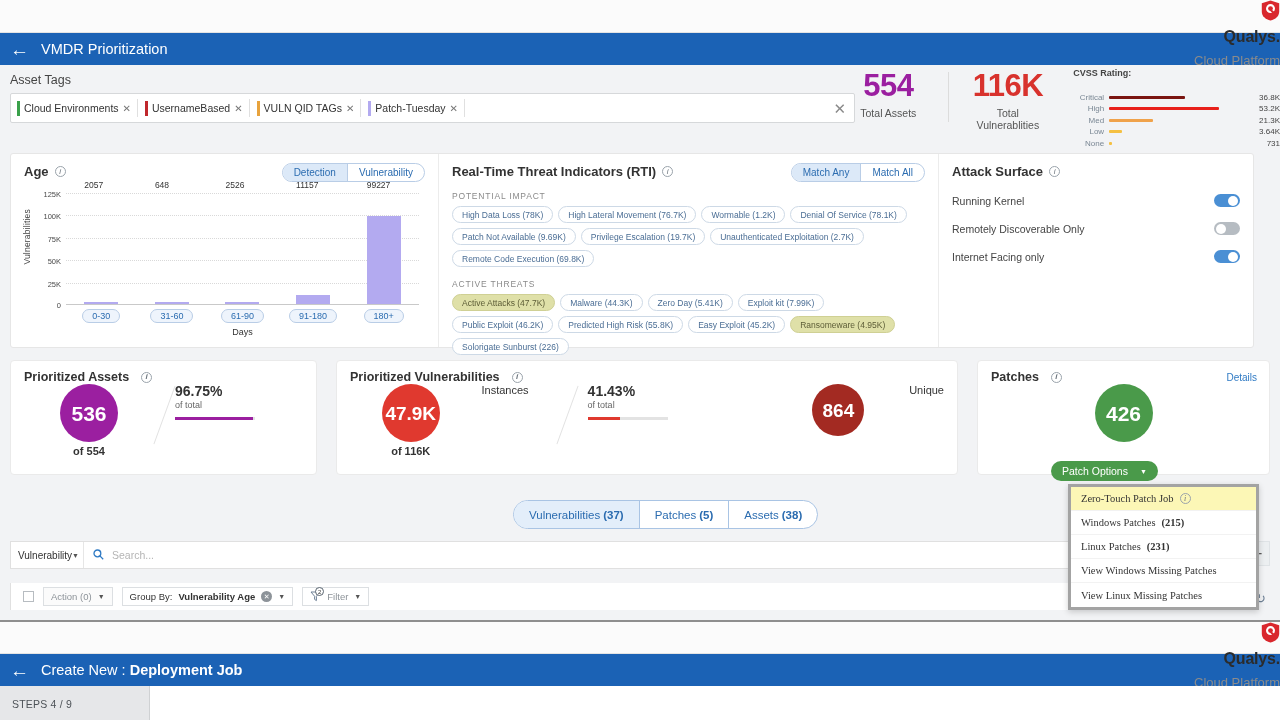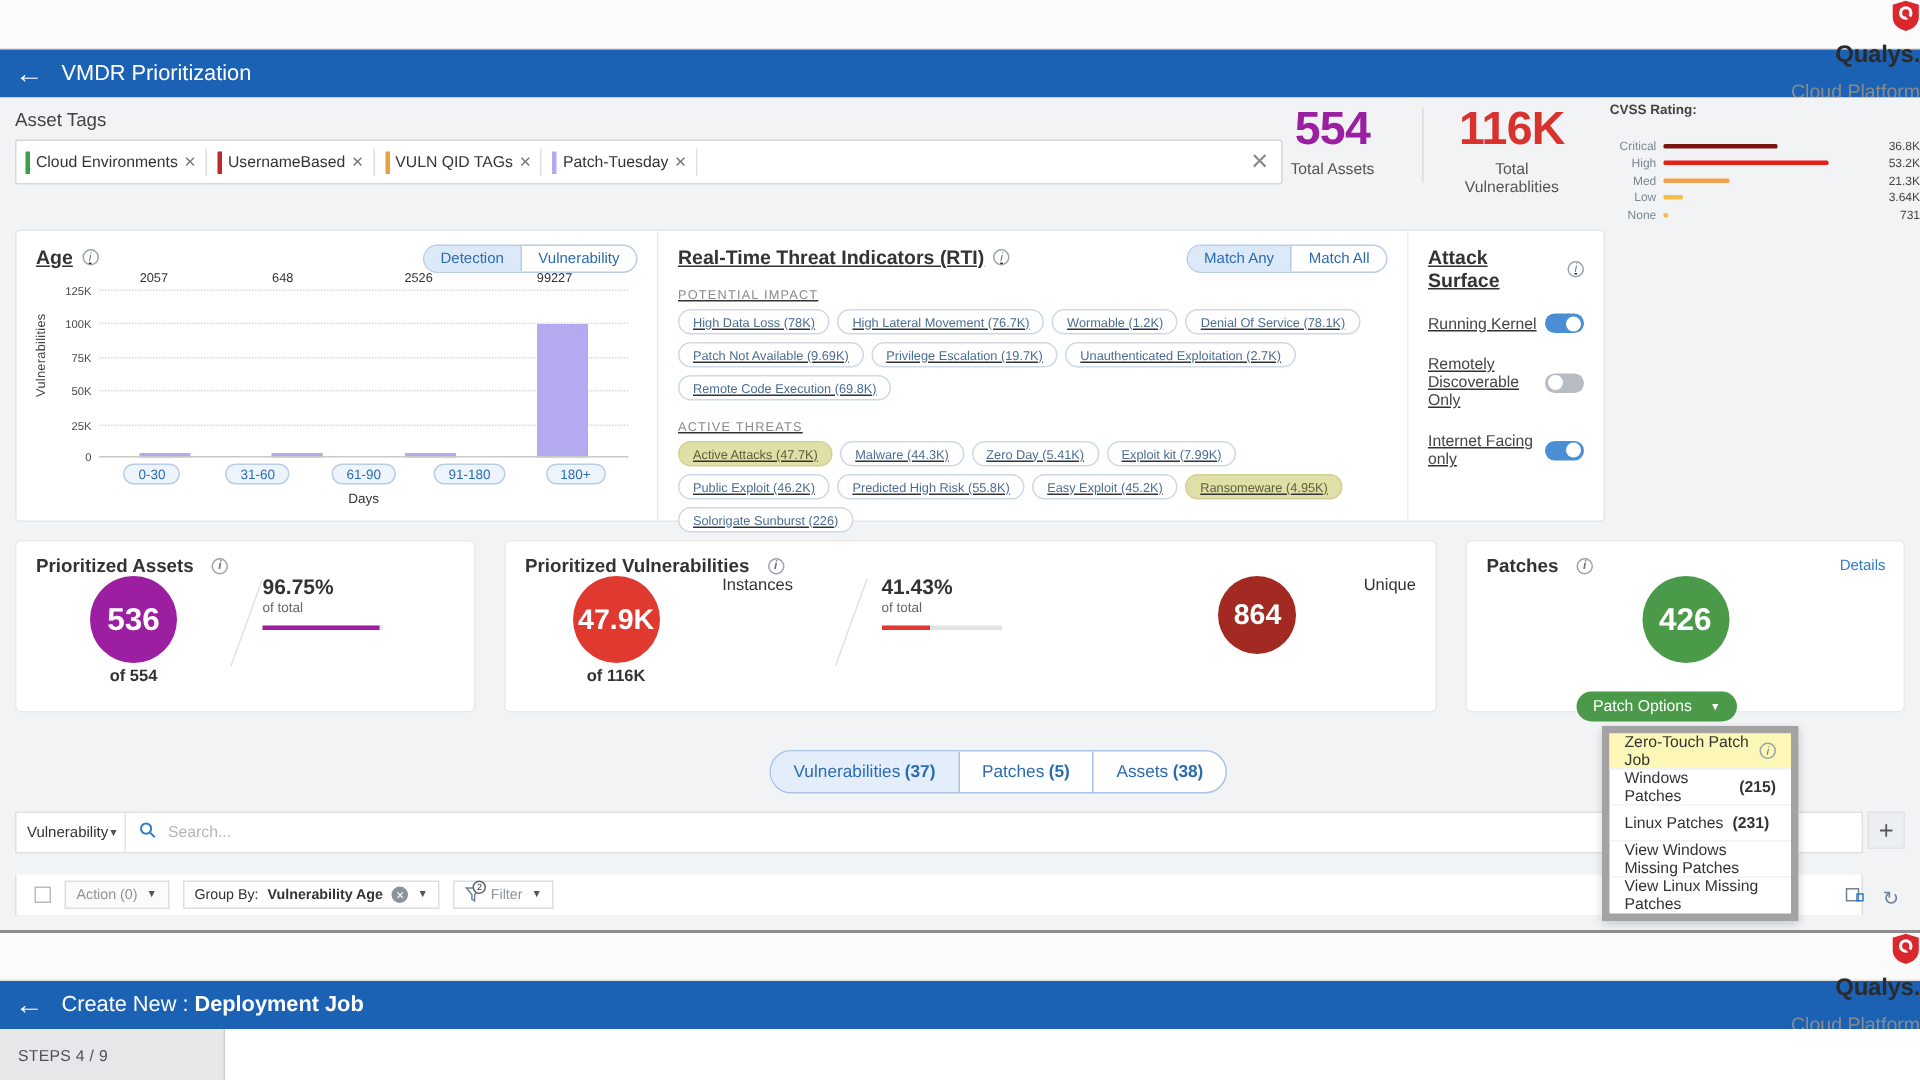--- a/index.html
+++ b/index.html
@@ -59,22 +59,22 @@
 
   .cvss { margin-left:22px; padding-top:4px; width:215px; }
   .cvss-title { font-size:9px; font-weight:bold; color:#444; margin-bottom:14px; }
   .cvss-row { display:flex; align-items:center; height:10px; margin-bottom:1.5px; }
   .cvss-name { width:36px; text-align:right; font-size:8px; color:#7a8794; padding-right:5px; }
   .cvss-track { width:110px; height:10px; display:flex; align-items:center; }
   .cvss-bar { height:3px; border-radius:1px; }
   .cvss-val { flex:1; text-align:right; font-size:8px; color:#444; }
 
   
-  .panels { position:absolute; top:153px; left:10px; width:1060px; height:195px;
-            background:#fff; border:1px solid #e6e6e6; border-radius:3px; display:flex;text-decoration:underline; }
+  .panels { position:absolute; top:153px; left:10px; width:1244px; height:195px;
+            background:#fff; border:1px solid #e6e6e6; border-radius:3px; display:flex; }
   .pnl { padding:10px 13px; position:relative; }
   .pnl-age { width:428px; border-right:1px solid #ececec; }
   .pnl-rti { width:500px; border-right:1px solid #ececec; }
   .pnl-as  { flex:1; }
   .pnl-head { display:flex; align-items:center; gap:6px; }
   .pnl-title { font-size:13px; font-weight:bold; color:#333; }
   .info-i {
     width:11px; height:11px; border:1px solid #9aa3ab; border-radius:50%;
     font-size:8px; font-style:italic; color:#6c757d; display:inline-flex;
     align-items:center; justify-content:center; line-height:1; cursor:pointer; flex:none;
@@ -154,22 +154,22 @@
   .pbar i { position:absolute; left:0; top:0; bottom:0; display:block; }
   .side-lbl { font-size:11px; color:#333; margin-left:10px; }
 
   
   .patch-btn {
     position:absolute; left:73px; top:100px; background:#4a9a4a; color:#fff;
     border-radius:12px; height:20px; padding:0 11px; display:flex; align-items:center;
     gap:12px; font-size:10.5px; cursor:pointer; z-index:20;
   }
   .patch-menu {
-    position:absolute; left:1068px; top:484px; width:131px; background:#fff;
-    border:5px solid #a3a3a3; box-shadow:0 2px 6px rgba(0,0,0,.18); z-index:30;
+    position:absolute; left:1068px; top:484px; width:191px; background:#fff;
+    border:3px solid #a3a3a3; box-shadow:0 2px 6px rgba(0,0,0,.18); z-index:30;font-family:Liberation Serif, serif;
   }
   .pm-item {
     height:24px; display:flex; align-items:center; gap:6px; padding:0 10px;
     font-size:10.5px; color:#333; cursor:pointer; border-bottom:1px solid #f2f2f2;
   }
   .pm-item:last-child { border-bottom:none; }
   .pm-item.hl { background:#fcf7b6; }
   .pm-item b { font-weight:bold; }
 
   
@@ -373,20 +373,25 @@
                 </div>
               </div>
               <div class="barcell">
                 <div class="bar" style="height:3px;background:#b3aaf0">
                   <span class="barval">648</span>
                 </div>
               </div>
               <div class="barcell">
                 <div class="bar" style="height:3px;background:#b3aaf0">
                   <span class="barval">2526</span>
+                </div>
+              </div>
+              <div class="barcell">
+                <div class="bar" style="height:9.996672px;background:#b3aaf0">
+                  <span class="barval">11157</span>
                 </div>
               </div>
               <div class="barcell">
                 <div class="bar" style="height:88.907392px;background:#b3aaf0">
                   <span class="barval">99227</span>
                 </div>
               </div>
             </div>
           <div class="axis"></div>
         </div>

